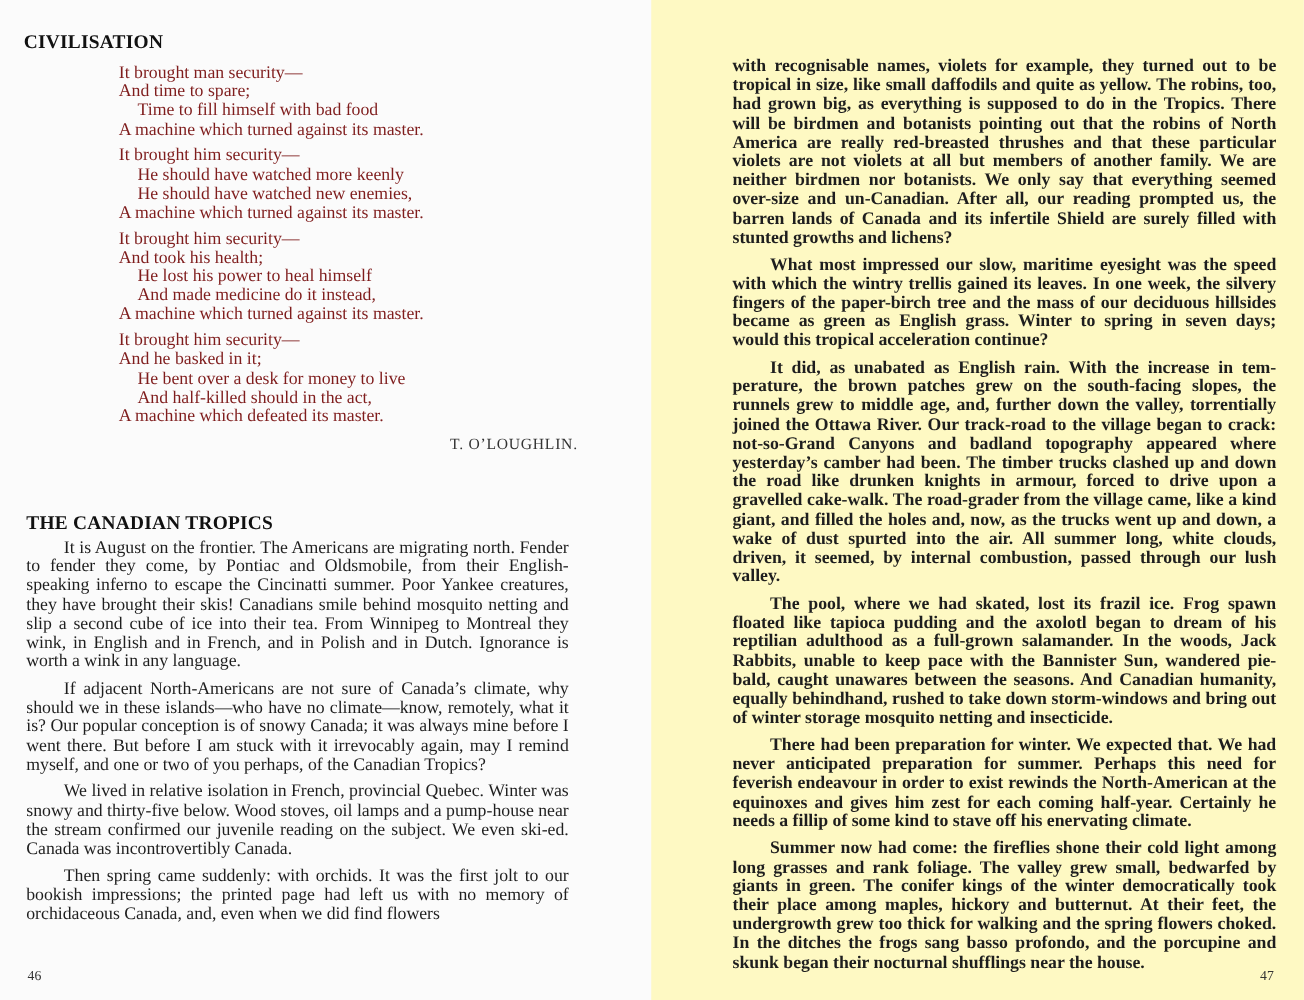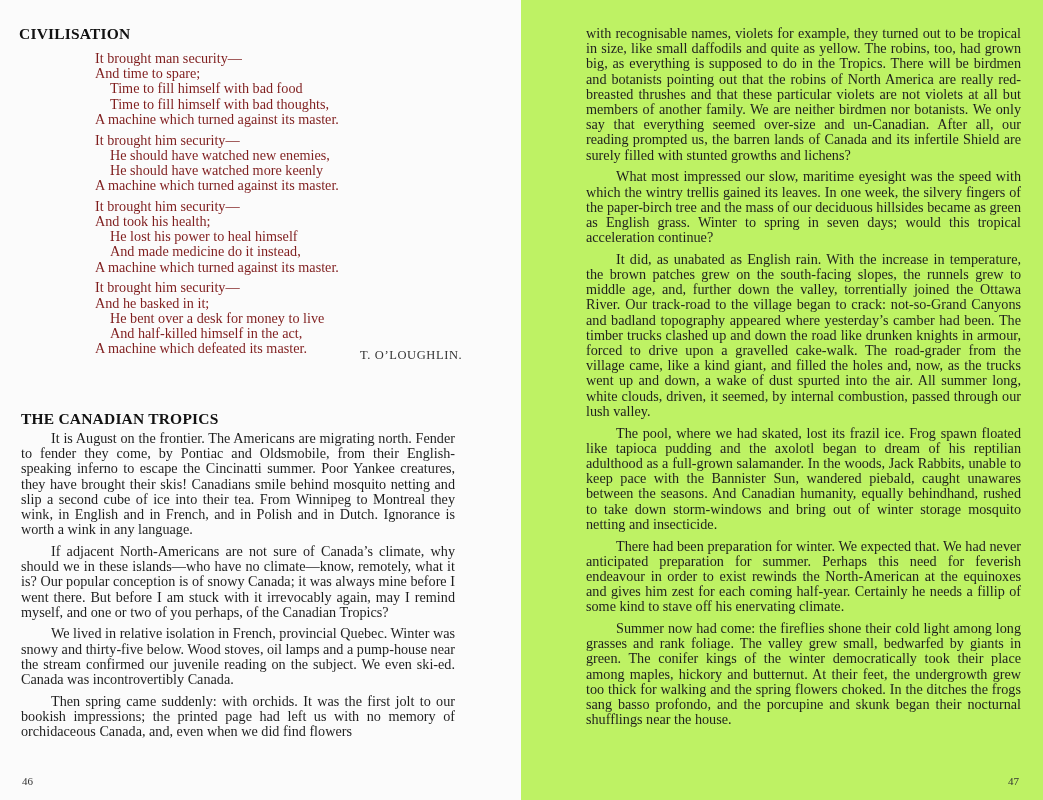--- a/index.html
+++ b/index.html
@@ -8,21 +8,21 @@
     background: #f7f7f7;
     font-family: "Liberation Serif", "DejaVu Serif", serif;
     color: #1a1a1a;
     position: relative;
   }
   .page {
     position: absolute; top: 0; height: 800px;
     background: #fbfbfb;
   }
   #left-page { left: 0; width: 521px; }
-  #right-page { left: 521px; width: 522px; background: #bef264; text-decoration: underline; }
+  #right-page { left: 521px; width: 522px; background: #fef9c3; text-decoration: underline; }
   .heading {
     position: absolute;
     font-weight: bold;
     font-size: 15.5px;
     letter-spacing: 0.2px;
     color: #111;
     margin: 0;
     text-align: right;
   }
   .poem {
@@ -50,61 +50,60 @@
     text-align: justify;
     color: #1e1e1e;
     hyphens: manual;
   }
   .prose p {
     margin: 0 0 6.5px 0;
     text-indent: 30px;
   }
   .prose p.cont { text-indent: 0; }
   #left-prose { left: 21px; top: 431px; width: 434px; }
-  #right-prose { left: 586px; top: 26px; width: 435px; }
+  #right-prose { left: 586px; top: 46px; width: 435px; font-weight: bold; }
   .page-number {
     position: absolute;
     font-size: 11px;
     color: #333;
   }
   #page-num-left { left: 22px; top: 775px; }
   #page-num-right { left: 1008px; top: 775px; }
 </style>
 </head>
 <body>
 
 <div class="page" id="left-page">
   <h2 class="heading" style="left:19px; top:25px;">CIVILISATION</h2>
 
   <div class="poem">
     <div class="stanza">
       <div class="line">It brought man security—</div>
       <div class="line">And time to spare;</div>
       <div class="line indent">Time to fill himself with bad food</div>
-      <div class="line indent">Time to fill himself with bad thoughts,</div>
       <div class="line">A machine which turned against its master.</div>
     </div>
     <div class="stanza">
       <div class="line">It brought him security—</div>
+      <div class="line indent">He should have watched more keenly</div>
       <div class="line indent">He should have watched new enemies,</div>
-      <div class="line indent">He should have watched more keenly</div>
       <div class="line">A machine which turned against its master.</div>
     </div>
     <div class="stanza">
       <div class="line">It brought him security—</div>
       <div class="line">And took his health;</div>
       <div class="line indent">He lost his power to heal himself</div>
       <div class="line indent">And made medicine do it instead,</div>
       <div class="line">A machine which turned against its master.</div>
     </div>
     <div class="stanza">
       <div class="line">It brought him security—</div>
       <div class="line">And he basked in it;</div>
       <div class="line indent">He bent over a desk for money to live</div>
-      <div class="line indent">And half-killed himself in the act,</div>
+      <div class="line indent">And half-killed should in the act,</div>
       <div class="line">A machine which defeated its master.</div>
     </div>
   </div>
 
   <div class="attribution">T. O’LOUGHLIN.</div>
 
   <h2 class="heading" style="left:21px; top:410px;">THE CANADIAN TROPICS</h2>
 
   <div class="prose" id="left-prose">
     <p>It is August on the frontier.  The Americans are migrating north.  Fender to fender they come, by Pontiac and Oldsmobile, from their English-speaking inferno to escape the Cincinatti sum­mer. Poor Yankee creatures, they have brought their skis! Canadians smile behind mosquito netting and slip a second cube of ice into their tea.  From Winnipeg to Montreal they wink, in English and in French, and in Polish and in Dutch.  Ignorance is worth a wink in any language.</p>

